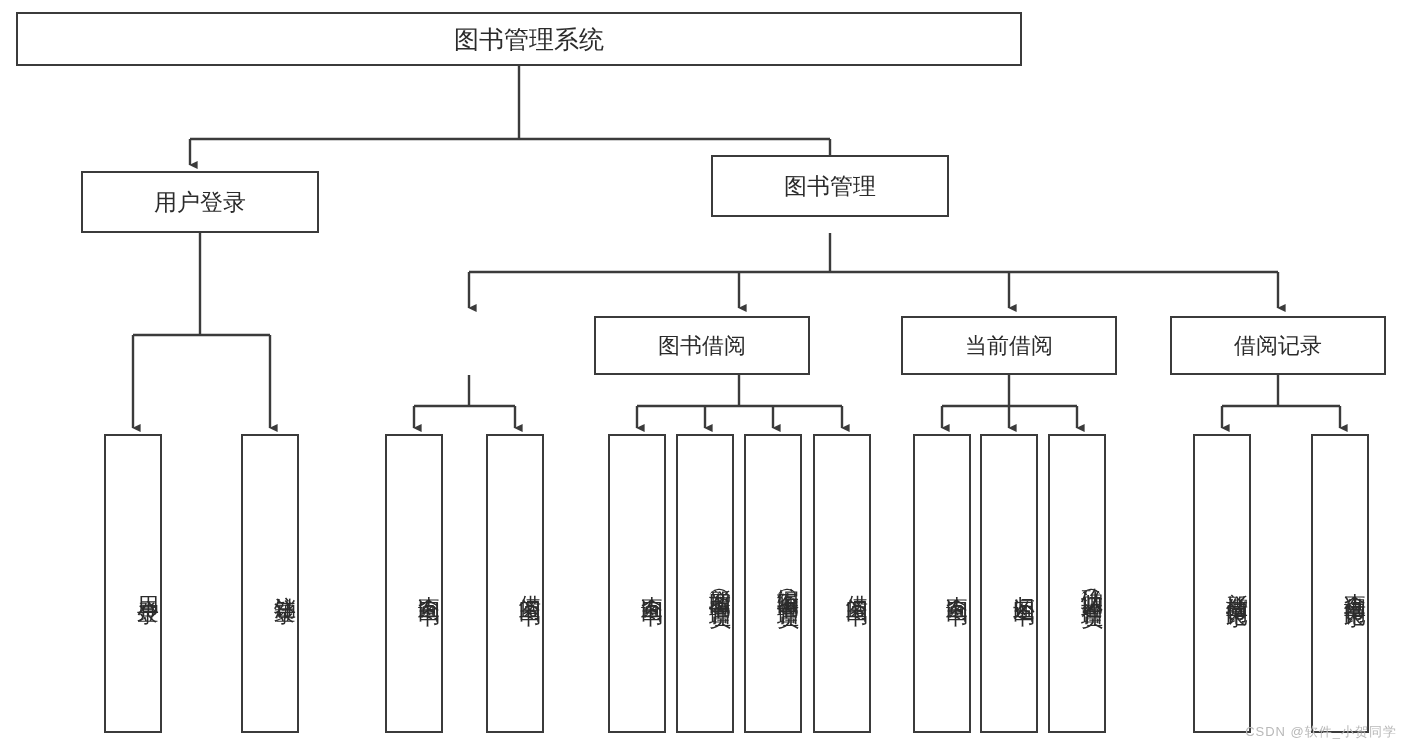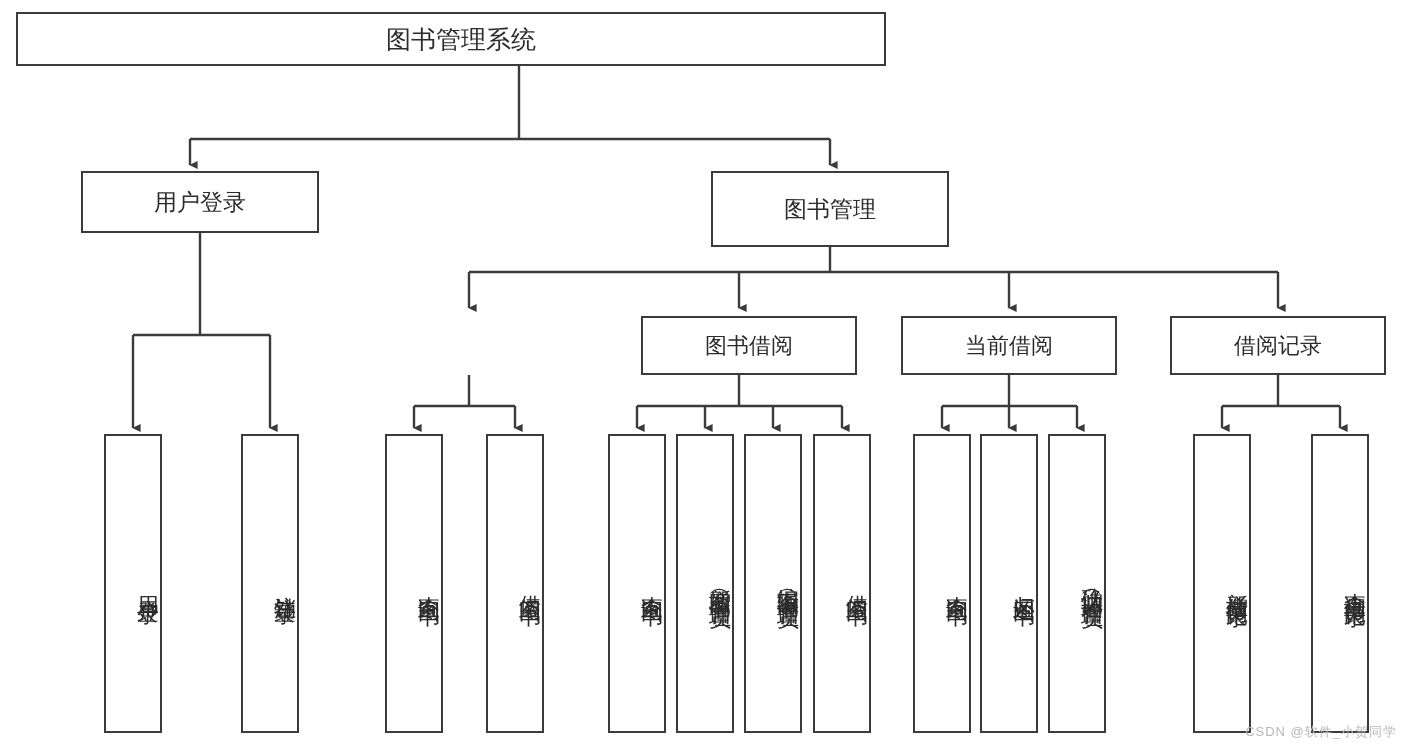--- a/index.html
+++ b/index.html
@@ -119,32 +119,32 @@
       <path d="M1009,406 L1009,428" marker-end="url(#arrow)"></path>
       <path d="M1077,406 L1077,428" marker-end="url(#arrow)"></path>
 
       <path d="M1278,375 L1278,406"></path>
       <path d="M1222,406 L1340,406"></path>
       <path d="M1222,406 L1222,428" marker-end="url(#arrow)"></path>
       <path d="M1340,406 L1340,428" marker-end="url(#arrow)"></path>
     </g>
   </svg>
 
-  <div class="node root" style="left:16px; top:12px; width:870px; height:54px;padding-left:20px;">
+  <div class="node root" style="left:16px; top:12px; width:1006px; height:54px;padding-left:20px;">
     <span class="label">图书管理系统</span>
   </div>
 
   <div class="node level2" style="left:81px; top:171px; width:238px; height:62px;">
     <span class="label">用户登录</span>
   </div>
-  <div class="node level2" style="left:711px; top:171px; width:238px; height:76px;">
+  <div class="node level2" style="left:711px; top:155px; width:238px; height:62px;">
     <span class="label">图书管理</span>
   </div>
 
-  <div class="node level3" style="left:641px; top:316px; width:216px; height:59px;">
+  <div class="node level3" style="left:594px; top:316px; width:216px; height:59px;">
     <span class="label">图书借阅</span>
   </div>
   <div class="node level3" style="left:1170px; top:316px; width:216px; height:59px;">
     <span class="label">借阅记录</span>
   </div>
   <div class="node level3" style="left:901px; top:316px; width:216px; height:59px;">
     <span class="label">当前借阅</span>
   </div>
 
   <div class="node leaf" style="left:104px; top:434px; width:58px; height:299px;">

